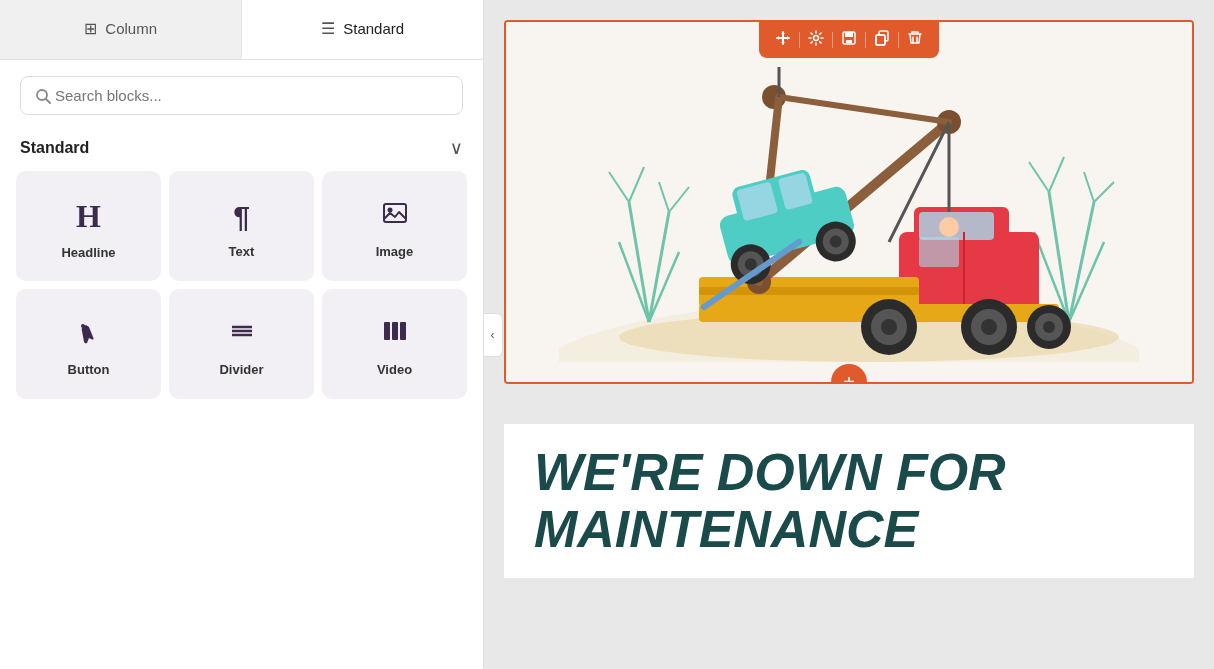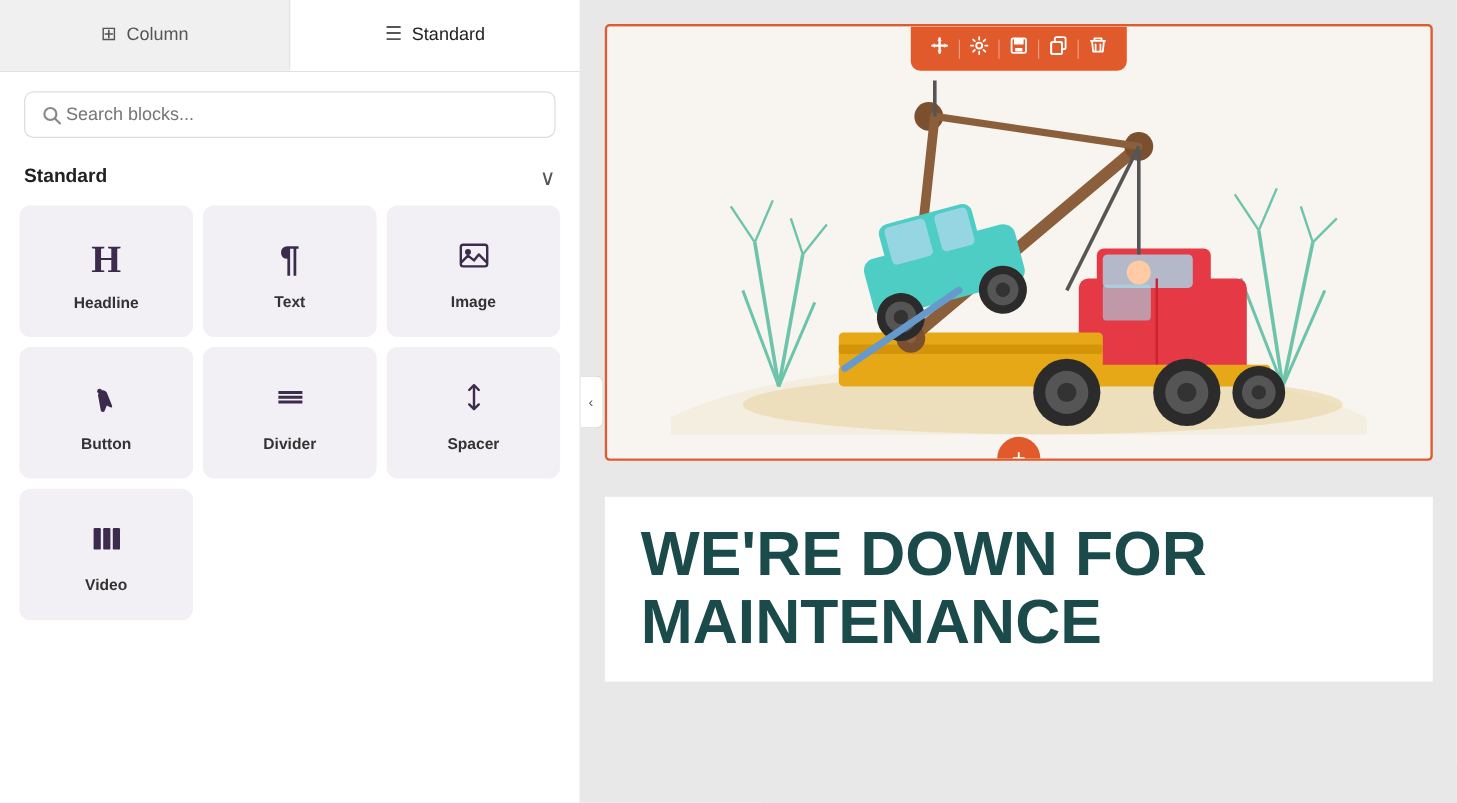--- a/index.html
+++ b/index.html
@@ -295,30 +295,20 @@
       <span class="block-icon">
         <svg width="28" height="28" viewBox="0 0 28 28" fill="none">
           <line x1="4" y1="10" x2="24" y2="10" stroke="#3d2b4e" stroke-width="2.5"></line>
           <line x1="4" y1="14" x2="24" y2="14" stroke="#3d2b4e" stroke-width="2.5"></line>
           <line x1="4" y1="18" x2="24" y2="18" stroke="#3d2b4e" stroke-width="2.5"></line>
         </svg>
       </span>
       <span class="block-label">Divider</span>
     </div>
 
-    <div class="block-item">
-      <span class="block-icon">
-        <svg width="28" height="28" viewBox="0 0 28 28" fill="none">
-          <line x1="14" y1="4" x2="14" y2="24" stroke="#3d2b4e" stroke-width="2"></line>
-          <path d="M10 8 L14 4 L18 8" stroke="#3d2b4e" stroke-width="2" stroke-linecap="round" stroke-linejoin="round" fill="none"></path>
-          <path d="M10 20 L14 24 L18 20" stroke="#3d2b4e" stroke-width="2" stroke-linecap="round" stroke-linejoin="round" fill="none"></path>
-        </svg>
-      </span>
-      <span class="block-label">Spacer</span>
-    </div>
 
     <div class="block-item">
       <span class="block-icon">
         <svg width="28" height="28" viewBox="0 0 28 28" fill="none">
           <rect x="3" y="5" width="6" height="18" rx="1" fill="#3d2b4e"></rect>
           <rect x="11" y="5" width="6" height="18" rx="1" fill="#3d2b4e"></rect>
           <rect x="19" y="5" width="6" height="18" rx="1" fill="#3d2b4e"></rect>
         </svg>
       </span>
       <span class="block-label">Video</span>
@@ -470,21 +460,21 @@
 
           <line x1="145" y1="265" x2="240" y2="200" stroke="#6699cc" stroke-width="6" stroke-linecap="round"></line>
 
           <circle cx="390" cy="185" r="10" fill="#ffcba4"></circle>
         </svg>
       </div>
 
       <button class="add-btn">+</button>
     </div>
 
-    <div class="maintenance-text" style="margin-top: 30px;">
+    <div class="maintenance-text" style="margin-top: 40px; font-style: italic;">
       <div class="maintenance-heading">
         <span>WE'RE DOWN FOR</span><br>
         <span>MAINTENANCE</span>
       </div>
     </div>
 
   </div>
 </div>
 
 </body></html>

